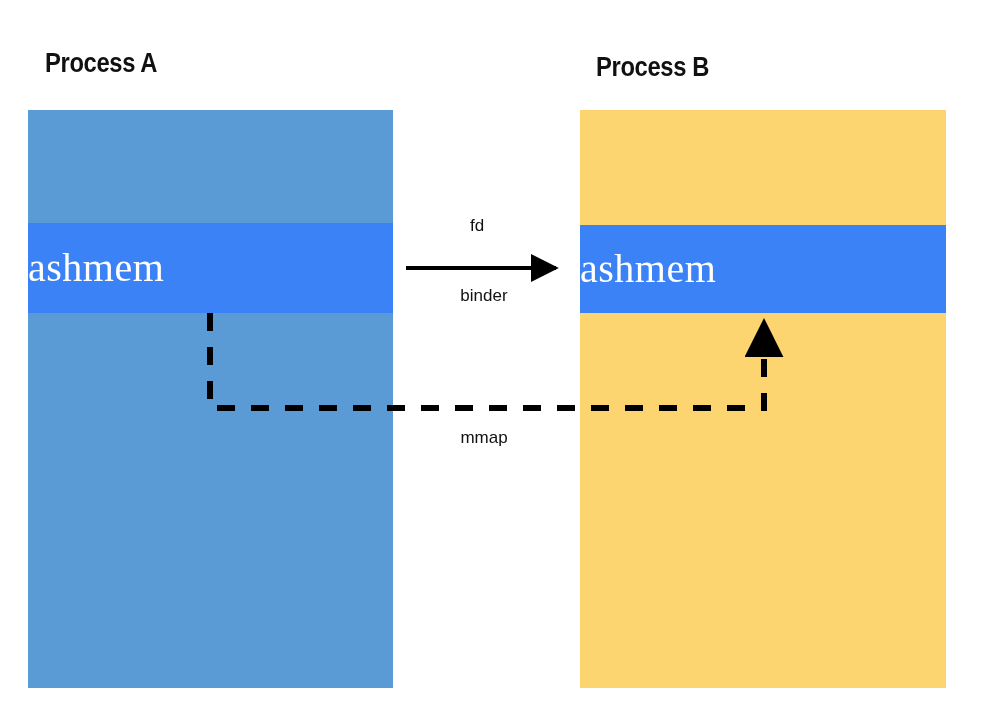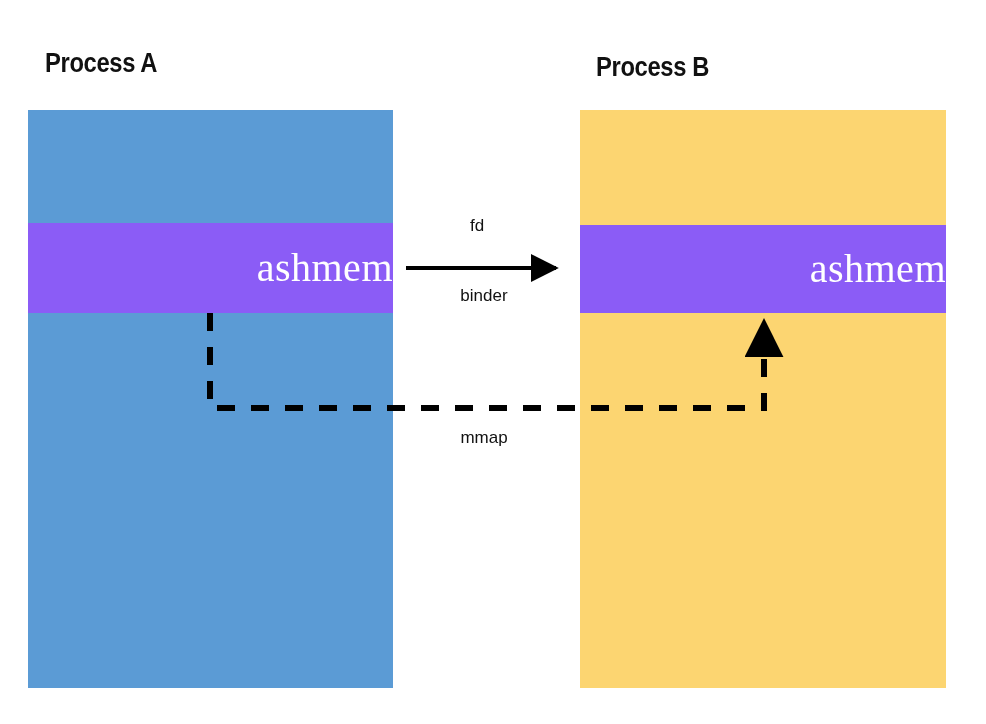--- a/index.html
+++ b/index.html
@@ -21,24 +21,24 @@
     position: absolute;
     top: 110px;
     height: 578px;
   }
   #proc-a-box { left: 28px;  width: 365px; background: #5B9BD5; }
   #proc-b-box { left: 580px; width: 366px; background: #FCD571; }
 
   
   .ashmem-band {
     position: absolute;
-    background: #8b5cf6;
+    background: #3b82f6;
     display: flex;
     align-items: center;
-    justify-content: flex-end;
+    justify-content: flex-start;
   }
   #proc-a-ashmem { left: 28px;  width: 365px; top: 223px; height: 90px; }
   #proc-b-ashmem { left: 580px; width: 366px; top: 225px; height: 88px; }
 
   .ashmem-label {
     font-family: "Liberation Serif", serif;
     font-size: 40px;
     color: #ffffff;
     letter-spacing: 0.5px;
     line-height: 1;

